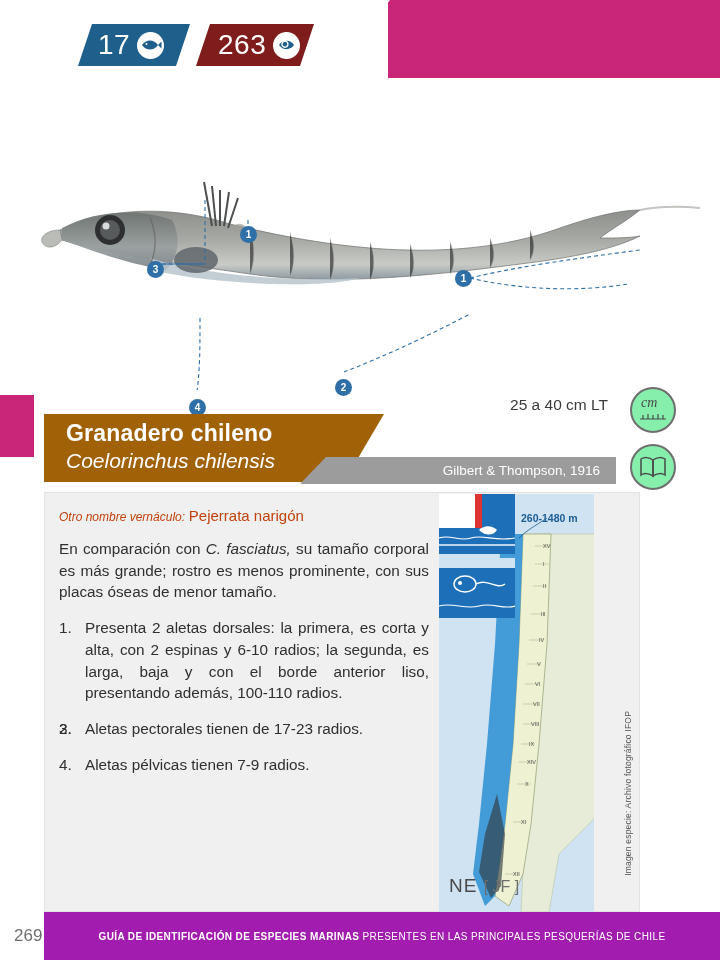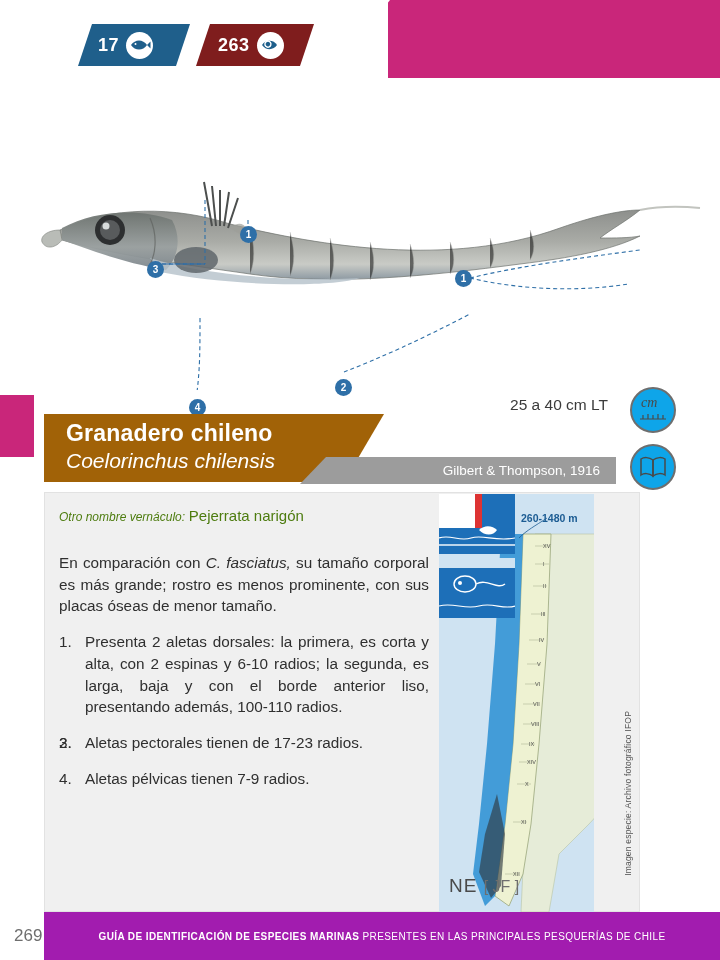--- a/index.html
+++ b/index.html
@@ -29,21 +29,21 @@
   .tag-blue {
     left:78px; width:112px; background:#1f5f8b;
     clip-path: polygon(14px 0, 112px 0, 98px 42px, 0 42px);
     padding-left:20px;
   }
   .tag-grey {
     left:196px; width:118px; background:#7f1d1d;
     clip-path: polygon(14px 0, 118px 0, 104px 42px, 0 42px);
     padding-left:22px;
   }
-  .tag-num { font-size:18px; font-weight:bold; letter-spacing:0.5px; }
+  .tag-num { font-size:28px; font-weight:normal; letter-spacing:0.5px; }
   .tag-icon {
     margin-left:7px; width:27px; height:27px; border-radius:50%;
     background:#ffffff; display:flex; align-items:center; justify-content:center;
   }
   .tag-icon svg { display:block; }
 
   
   .photo-area { position:absolute; left:0; top:78px; width:720px; height:312px; background:#ffffff; }
 
   .callout {
@@ -54,21 +54,21 @@
 
   
   .left-tab { position:absolute; left:0; top:395px; width:34px; height:62px; background:#c9267a; }
 
   
   .size-text {
     position:absolute; right:112px; top:396px; font-size:15.5px; color:#3b3b3b;
   }
   .circle-icon {
     position:absolute; width:46px; height:46px; border-radius:50%;
-    background:#0ea5e9; border:2px solid #6e6e6e;
+    background:#86efac; border:2px solid #6e6e6e;
     display:flex; align-items:center; justify-content:center;
   }
   .icon-cm { right:44px; top:387px; }
   .icon-cm .cm-label { position:absolute; top:6px; left:9px; font-style:italic; font-size:14px; color:#4a4a4a; font-family:"Liberation Serif", serif; }
   .icon-book { right:44px; top:444px; border-color:#6e6e6e; }
 
   
   .title-band {
     position:absolute; left:44px; top:414px; width:340px; height:68px;
     background:#a16207;
@@ -85,21 +85,21 @@
     color:#ffffff; font-size:13.5px;
     display:flex; align-items:center; justify-content:flex-end; padding-right:16px;
   }
 
   
   .content-box {
     position:absolute; left:44px; top:492px; width:596px; height:420px;
     background:#f0f0f0; border:1px solid #e2e2e2;
   }
   .text-col { position:absolute; left:14px; top:14px; width:370px; }
-  .vern { font-size:13.5px; color:#4d7c0f; margin-bottom:28px; }
+  .vern { font-size:13.5px; color:#c2410c; margin-bottom:14px; }
   .vern .vern-label { font-style:italic; font-size:12px; }
   .vern .vern-value { font-size:15px; }
 
   .para {
     font-size:15.3px; color:#2f2f2f; line-height:1.42; text-align:justify;
     margin:0 0 14px 0;
   }
   .para i { font-style:italic; }
 
   ol.numlist { margin:0; padding:0; list-style:none; }

